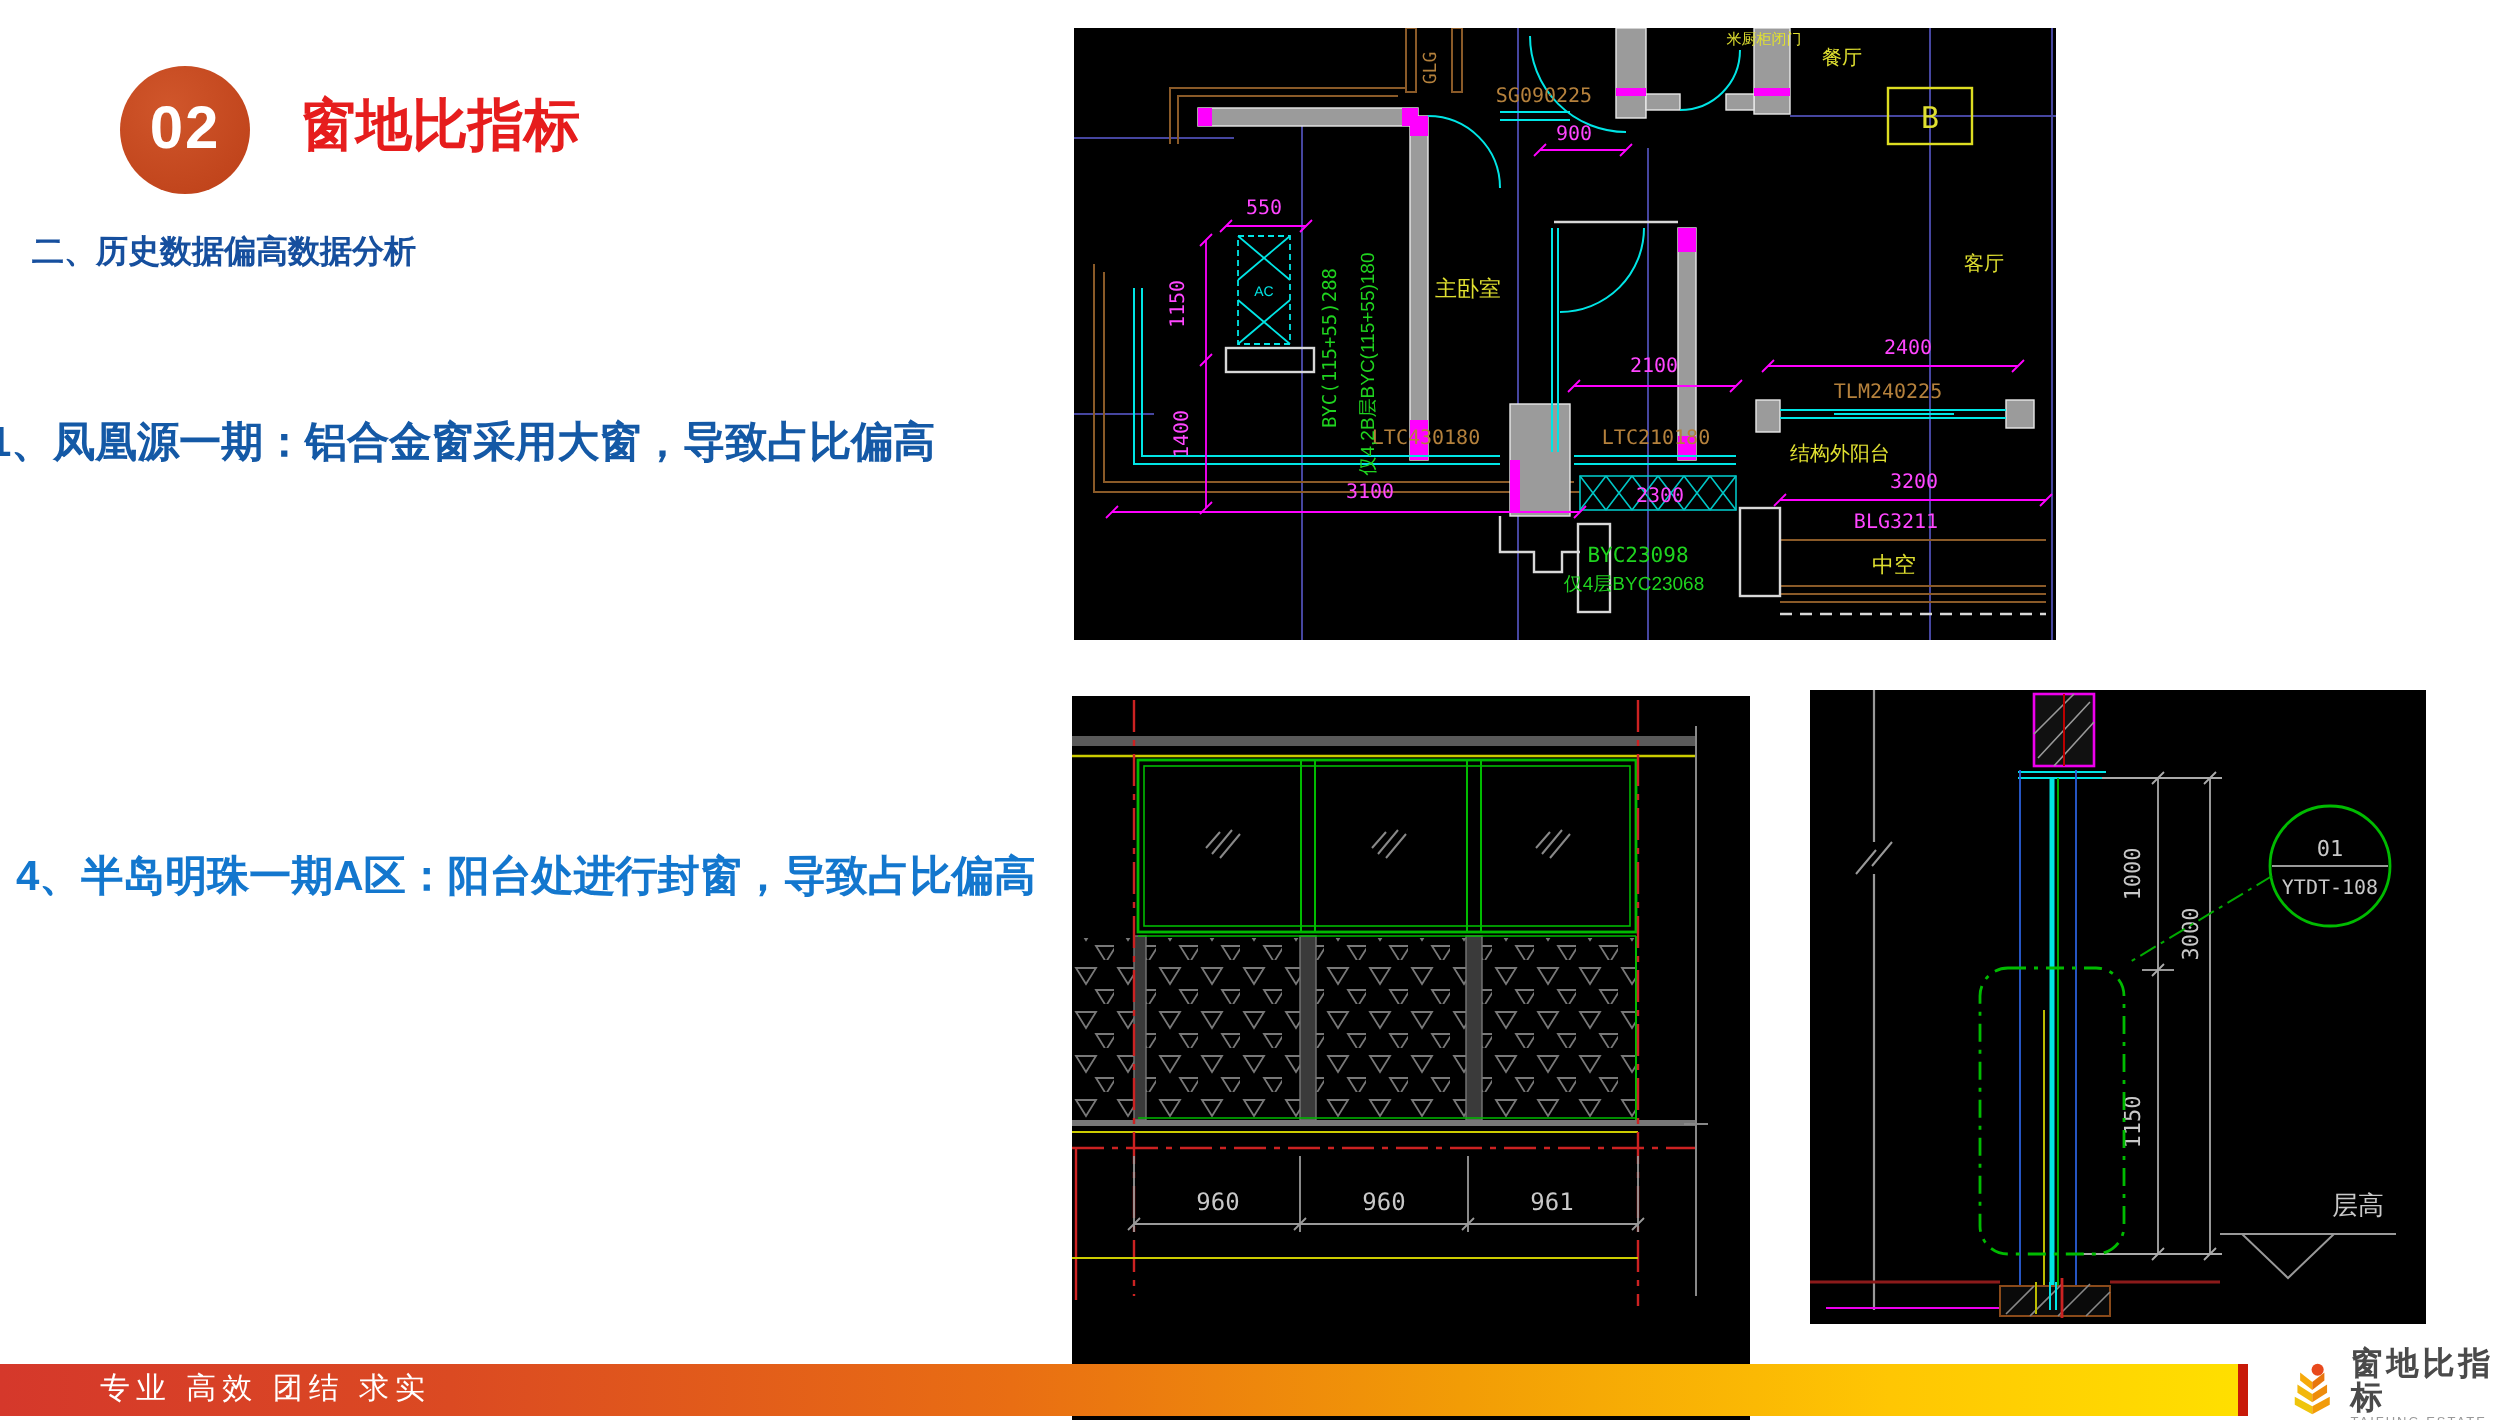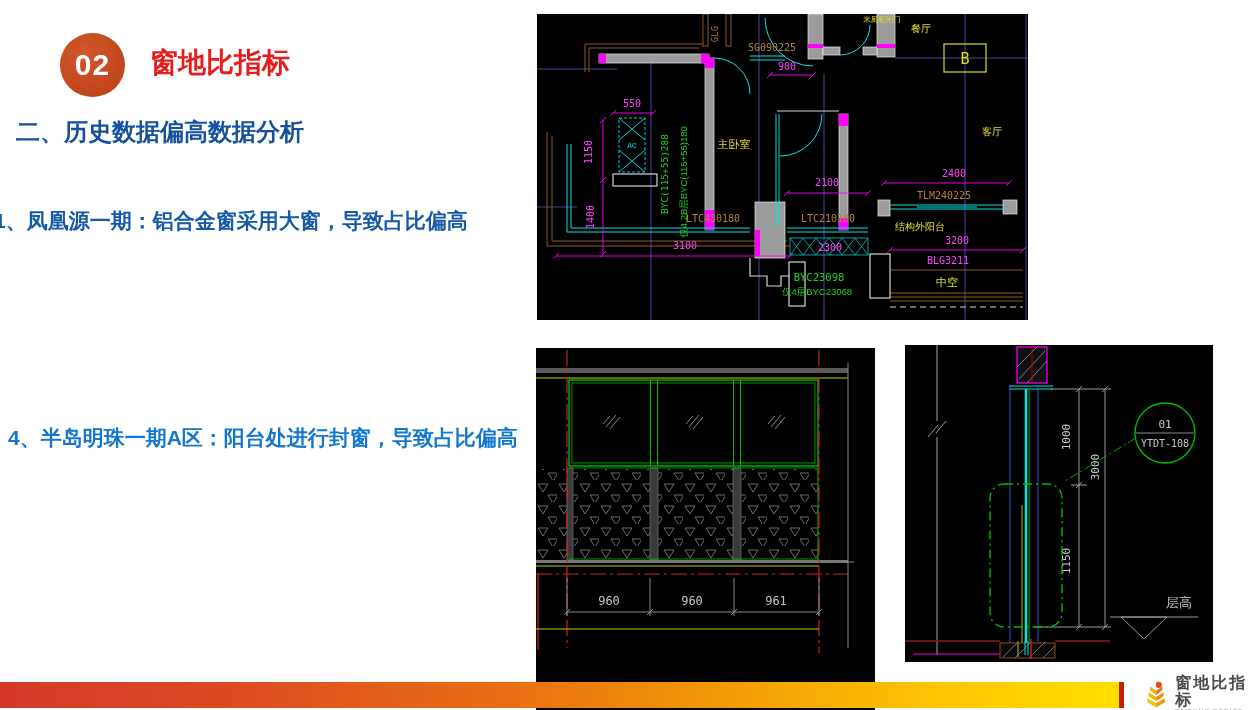--- a/index.html
+++ b/index.html
@@ -4,21 +4,21 @@
 <style>
   html,body{margin:0;padding:0;background:#888;}
   .slide{position:relative;width:1248px;height:710px;background:#ffffff;overflow:hidden;
          font-family:"Liberation Sans","DejaVu Sans",sans-serif;}
   
   .badge{position:absolute;left:60px;top:33px;width:65px;height:64px;border-radius:50%;
          background:radial-gradient(circle at 38% 32%,#d0562b,#bc3f17);
          display:flex;align-items:center;justify-content:center;}
   .badge span{color:#fff;font-size:30px;font-weight:bold;letter-spacing:1px;}
   .title{position:absolute;left:150px;top:44px;margin:0;font-size:28px;font-weight:bold;color:#e61d1d;}
-  .heading{position:absolute;left:16px;top:116px;margin:0;font-size:24px;font-weight:bold;color:#164f9e;}
+  .heading{position:absolute;left:16px;top:116px;margin:0;font-size:16px;font-weight:bold;color:#164f9e;}
   .item{position:absolute;margin:0;font-weight:bold;white-space:nowrap;}
   .item1{left:-6px;top:207px;font-size:21px;color:#1459a6;}
   .item2{left:8px;top:424px;font-size:21px;color:#1377ce;}
   
   .cad{position:absolute;background:#000;}
   .cad1{left:537px;top:14px;width:491px;height:306px;}
   .cad2{left:536px;top:348px;width:339px;height:380px;}
   .cad3{left:905px;top:345px;width:252px;height:317px;text-align:center;}
   .cad svg{display:block;}
   
@@ -312,20 +312,21 @@
       <path d="M98,312 L112,298 M110,313 L126,297 M124,313 L140,297 M138,313 L150,301" stroke="#888" stroke-width="0.8"></path>
       <line x1="126" y1="294" x2="126" y2="314" stroke="#cc2222" stroke-width="1.4"></line>
       <line x1="120" y1="296" x2="120" y2="310" stroke="#00e5e5" stroke-width="1"></line>
       <line x1="123" y1="296" x2="123" y2="310" stroke="#00e5e5" stroke-width="1"></line>
       <line x1="113" y1="296" x2="113" y2="312" stroke="#bbbb00" stroke-width="1"></line>
     </g>
   </svg>
   </div>
 
   <div class="footer-bar">
+    <span class="slogan">专业 高效 团结 求实</span>
     <div class="edge"></div>
   </div>
   <div class="logo">
     <svg width="30" height="36" viewBox="0 0 36 40">
       <circle cx="22" cy="5" r="4.5" fill="#e8491d"></circle>
       <polygon points="18,14 9,7 9,13 18,20" fill="#f6a90b"></polygon>
       <polygon points="18,14 27,7 27,13 18,20" fill="#e8760e"></polygon>
       <polygon points="18,23 7,16 7,22 18,29" fill="#f2b70c"></polygon>
       <polygon points="18,23 29,16 29,22 18,29" fill="#ee8c0c"></polygon>
       <polygon points="18,32 5,25 5,31 18,38" fill="#efc50d"></polygon>

